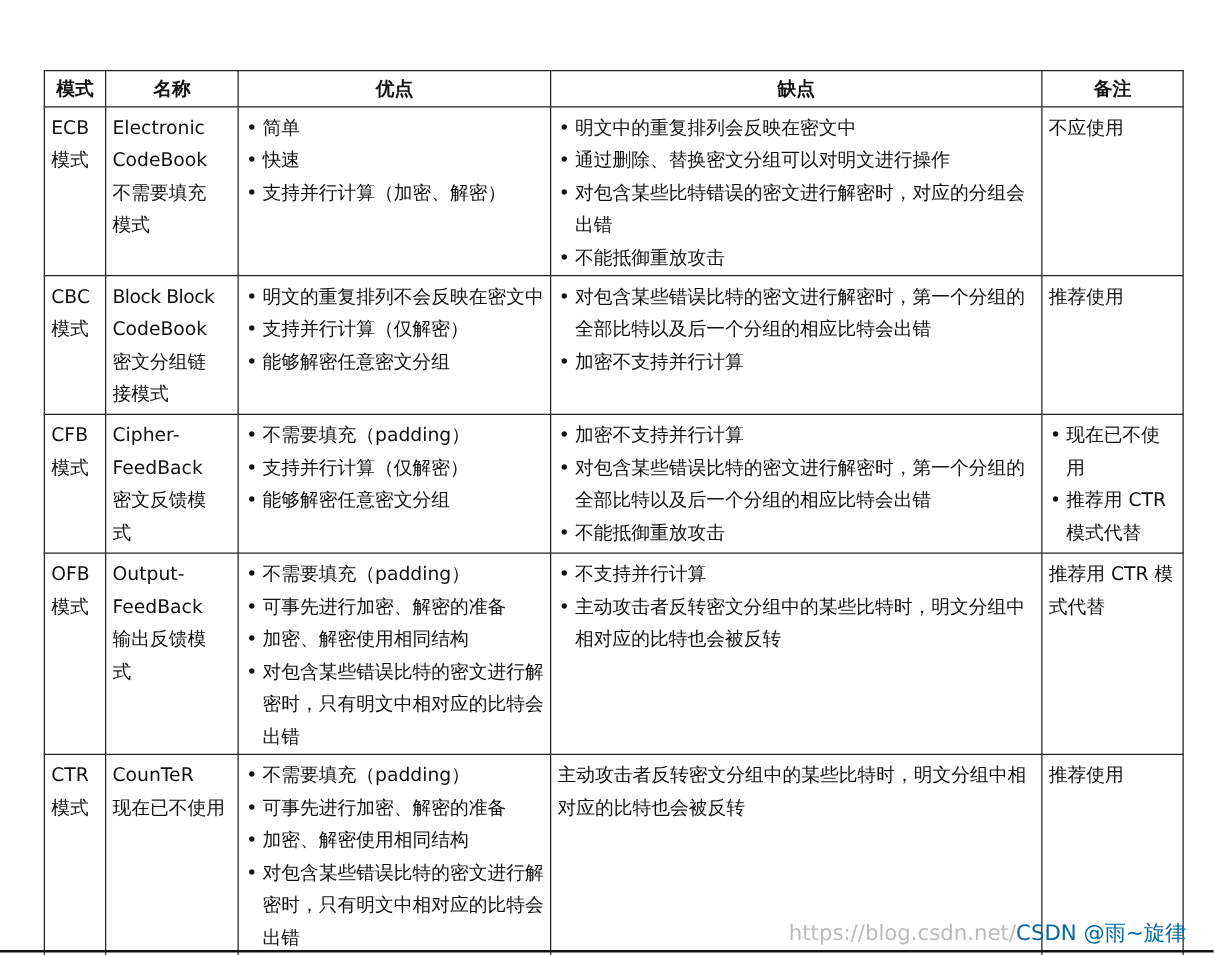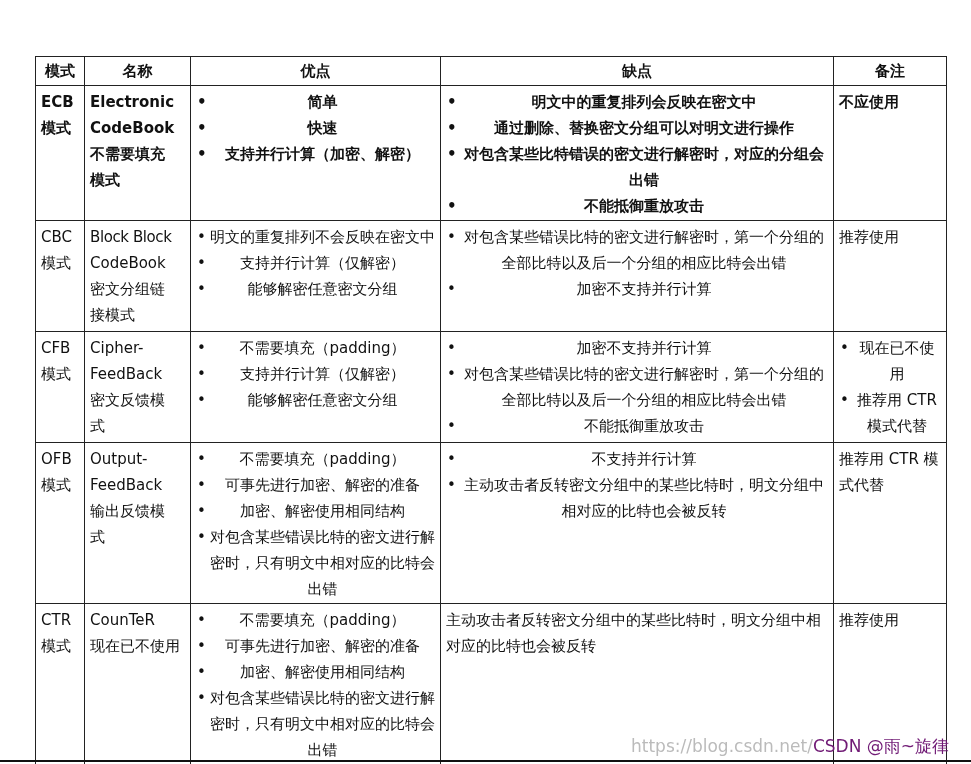--- a/index.html
+++ b/index.html
@@ -6,28 +6,28 @@
   body { width:971px; height:764px; position:relative; overflow:hidden;
          font-family:"DejaVu Sans","Liberation Sans",sans-serif; color:#111; }
   table.modes { position:absolute; left:35px; top:14px; border-collapse:collapse;
                 table-layout:fixed; width:911px; font-size:15px;margin-top:42px; }
   table.modes td, table.modes th { border:1.5px solid #222; vertical-align:top;
                 padding:3px 5px 0 5px; line-height:26px; }
   table.modes th { font-weight:bold; text-align:center; height:24px; line-height:24px; padding:2px 4px; }
   col.c1 { width:49px; } col.c2 { width:106px; } col.c3 { width:250px; }
   col.c4 { width:393px; } col.c5 { width:113px; }
   td.mode { padding-left:6px; padding-right:2px; }
-  ul.bl { list-style:none; margin:0; padding:0;text-align:center; }
+  ul.bl { list-style:none; margin:0; padding:0; }
   ul.bl li { position:relative; padding-left:14px; }
   ul.bl li::before { content:"•"; position:absolute; left:1px; top:0; }
   .plain { white-space:normal; }
-  tr.r1 td { height:131px;font-weight:bold; } tr.r2 td { height:107px; } tr.r3 td { height:107px; }
+  tr.r1 td { height:131px; } tr.r2 td { height:107px; } tr.r3 td { height:107px; }
   tr.r4 td { height:157px; } tr.r5 td { height:187px; }
   .watermark { position:absolute; right:22px; bottom:6px; font-size:17px; color:#bbb; white-space:nowrap; }
-  .watermark .brand { color:#701a75; }
+  .watermark .brand { color:#0369a1; }
   .bottom-rule { position:absolute; left:0; right:0; bottom:2px; height:2px; background:#111; }
   .nar { letter-spacing:-0.4px; }
 </style>
 </head>
 <body>
 
 <table class="modes">
   <colgroup>
       <col class="c1">
       <col class="c2">

